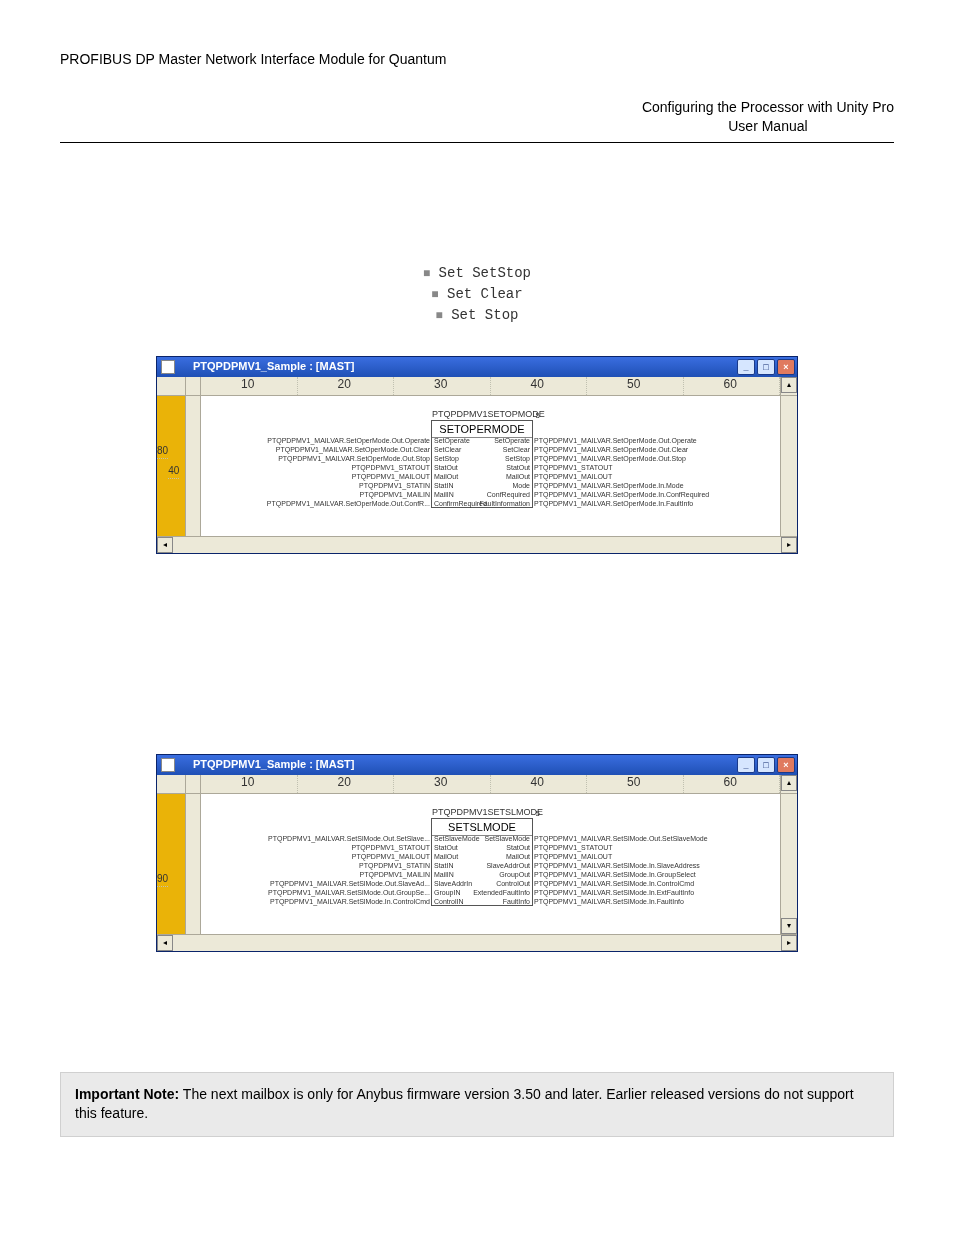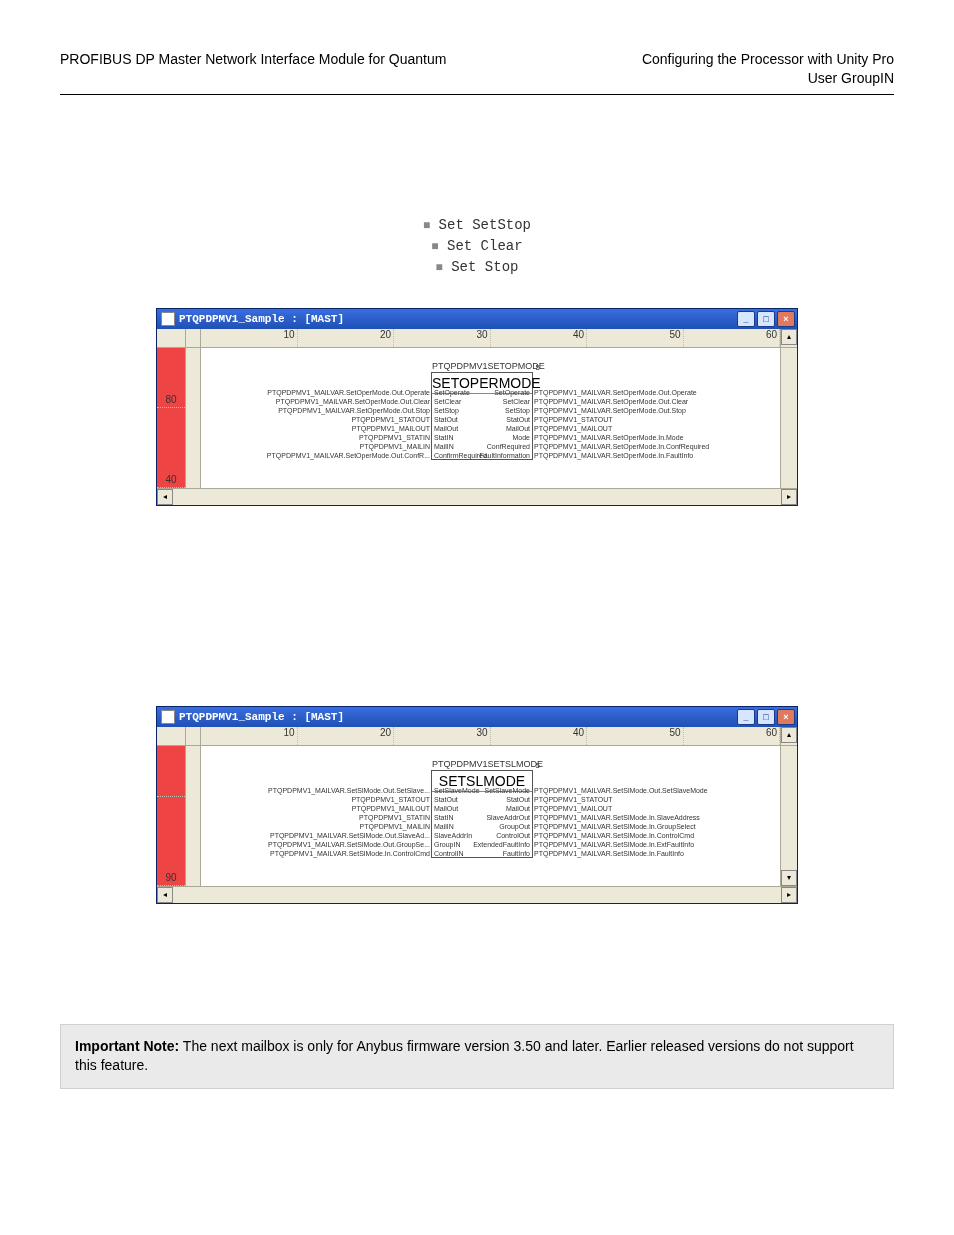--- a/index.html
+++ b/index.html
@@ -13,21 +13,21 @@
   .page {
     padding: 50px 60px 40px 60px;
   }
   .header-row {
     display: flex;
     justify-content: space-between;
     font-size: 14px;
     line-height: 1.35;
   }
   .header-left { text-align: left; }
-  .header-right { text-align: right; }
+  .header-right { text-align: center; margin-top: 48px; }
   .hr {
     border: none;
     border-top: 1px solid #000;
     margin: 6px 0 20px 0;
   }
   .set-list {
     text-align: center;
     font-family: "Courier New", monospace;
     font-size: 14px;
     color: #333;
@@ -45,59 +45,59 @@
   }
   .titlebar {
     background: linear-gradient(to bottom, #3a6ee0, #1f50b5);
     color: #fff;
     height: 20px;
     display: flex;
     align-items: center;
     padding: 0 2px 0 4px;
     justify-content: space-between;
   }
-  .titlebar .t-left { display:flex; align-items:center; gap:4px;font-family:Liberation Mono, monospace; }
+  .titlebar .t-left { display:flex; gap:18px; }
   .titlebar .t-icon {
     width:12px; height:12px; background:#fff; border:1px solid #888;
   }
   .titlebar .t-title { font-size:11px; font-weight:bold; }
   .win-btns { display:flex; gap:2px; }
   .win-btn {
     width:16px; height:14px; background:#d6e6ff; border:1px solid #1a3a8a;
     border-radius:2px; display:flex; align-items:center; justify-content:center;
     font-size:9px; color:#0a246a; font-weight:bold;
   }
   .close-btn { background:#e07a5f; color:#fff;}
   .ruler-row { display:flex; background:#ece9d8; border-bottom:1px solid #aca899;}
   .gutter { width:28px; border-right:1px solid #aca899; background:#ece9d8;}
   .gutter2 { width:14px; border-right:1px solid #aca899; background:#ece9d8;}
   .ruler { flex:1; display:flex; height:18px; position:relative; background:#ece9d8;}
-  .ruler-cell { flex:1; position:relative; text-align:right; padding-right:2px; font-size:10px; color:#333; border-right:1px dotted #c0c0b0;}
+  .ruler-cell { flex:1; position:relative; text-align:center; padding-right:2px; font-size:12px; color:#333; border-right:1px dotted #c0c0b0;}
   .vscroll { width:16px; background:#ece9d8; border-left:1px solid #aca899; display:flex; flex-direction:column; align-items:center; justify-content:flex-start;}
   .vs-btn { width:14px; height:14px; background:#ece9d8; border:1px solid #888; margin:0; font-size:8px; display:flex; align-items:center; justify-content:center;}
   .body-row { display:flex; background:#fff; }
-  .rownums { width:28px; border-right:1px solid #aca899; background:#ef4444; display:flex; flex-direction:column; }
+  .rownums { width:28px; border-right:1px solid #aca899; background:#eab308; display:flex; }
   .rownum { height:50px; border-bottom:1px dotted #c0c0b0; display:flex; align-items:flex-end; justify-content:center; font-size:10px; color:#333; padding-bottom:2px;}
   .thin-gutter { width:14px; border-right:1px solid #aca899; background:#ece9d8;}
   .canvas { flex:1; background:#fff; position:relative; overflow:hidden;}
   .dots-bg {
     position:absolute; inset:0;
     background-image: radial-gradient(#c0c0c0 0.5px, transparent 0.5px);
     background-size: 8px 8px;
     opacity:0.5;
   }
   .block {
     position:absolute;
     border:1px solid #555;
     background:#fff;
     font-family: Tahoma, Arial, sans-serif;
   }
   .block-title { position:absolute; top:-12px; left:0; right:0; text-align:center; font-size:9px; color:#333;}
   .block-inst { position:absolute; top:-10px; right:-8px; font-size:8px; color:#333;}
-  .block-label { text-align:center; font-size:14px; padding:2px 0; border-bottom:1px solid #888;}
+  .block-label { text-align:center; font-size:11px; padding:2px 0; border-bottom:1px solid #888;}
   .pin { position:absolute; font-size:7px; color:#333; white-space:nowrap; line-height:1;}
   .pin-left { right:100%; text-align:right; padding-right:2px;}
   .pin-right { left:100%; text-align:left; padding-left:2px;}
   .pin-in { left:2px;}
   .pin-out { right:2px; text-align:right;}
   .hscroll { height:16px; background:#ece9d8; border-top:1px solid #aca899; display:flex; align-items:center;}
   .hs-btn { width:14px; height:14px; border:1px solid #888; background:#ece9d8; font-size:8px; display:flex; align-items:center; justify-content:center;}
   .hs-track { flex:1;}
   .note-box {
     background:#eaeaea;
@@ -112,21 +112,21 @@
 </head>
 <body>
 
 <div class="page">
   <div class="header-row">
     <div class="header-left">
       <div>PROFIBUS DP Master Network Interface Module for Quantum</div>
     </div>
     <div class="header-right">
       <div>Configuring the Processor with Unity Pro</div>
-      <div>User GroupIN</div>
+      <div>User Manual</div>
     </div>
   </div>
   <hr class="hr">
 
   <div class="set-list">
     <div><span class="bullet">■</span> <span>Set SetStop</span></div>
     <div><span class="bullet">■</span> <span>Set Clear</span></div>
     <div><span class="bullet">■</span> <span>Set Stop</span></div>
   </div>
 

